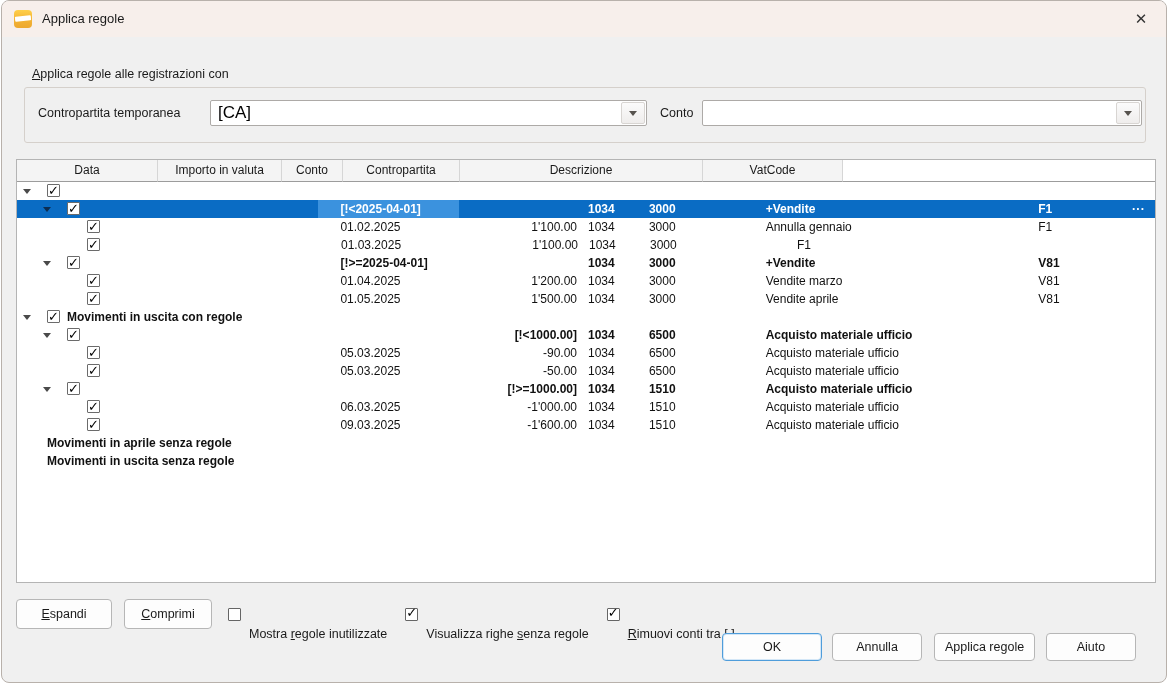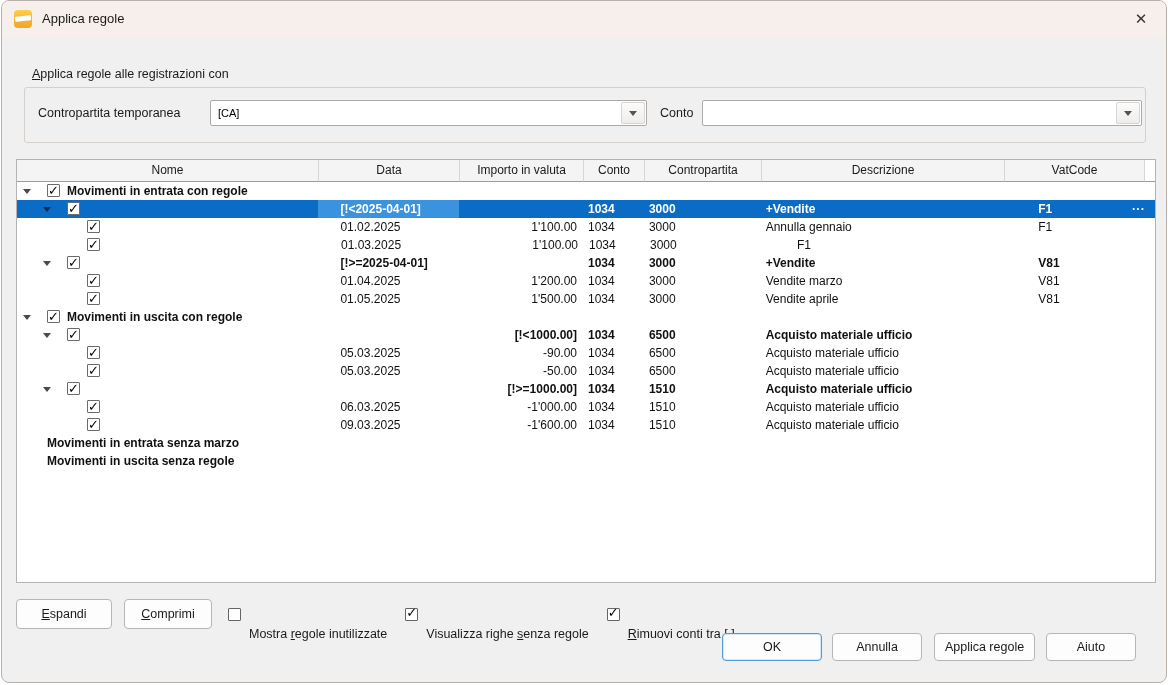--- a/index.html
+++ b/index.html
@@ -26,21 +26,21 @@
   .grouplabel{position:absolute;left:30px;top:66px;font-size:12.5px;color:#1a1a1a;}
   .groupframe{position:absolute;left:22px;top:86px;width:1122px;height:56px;
     border:1px solid #d5d0cb;border-radius:3px;}
   .lbl{position:absolute;height:26px;line-height:26px;font-size:12.5px;color:#1a1a1a;}
   .lbl-cp{left:36px;top:99px;}
   .lbl-conto{left:658px;top:99px;}
   .combo{position:absolute;top:99px;height:26px;background:#fff;border:1px solid #adaaa7;
     border-radius:2px;}
   .combo-cp{left:208px;width:437px;}
   .combo-conto{left:700px;width:440px;}
-  .combo-value{position:absolute;left:7px;top:0;height:24px;line-height:24px;font-size:11px;color:#000;}
+  .combo-value{position:absolute;left:7px;top:0;height:24px;line-height:24px;font-size:17px;color:#000;}
   .combo-btn{position:absolute;right:1px;top:1px;width:24px;height:22px;
     background:linear-gradient(180deg,#fbfbfb,#efedec);border:1px solid #d8d5d2;border-radius:2px;
     display:flex;align-items:center;justify-content:center;}
   .dd-arrow{width:0;height:0;border-left:4px solid transparent;border-right:4px solid transparent;
     border-top:5px solid #57534e;}
 
   
   .table{position:absolute;left:14px;top:158px;width:1140px;height:424px;
     background:#fff;border:1px solid #b4b4b4;overflow:hidden;}
   .thead{display:flex;height:22px;background:#fff;}
@@ -120,37 +120,35 @@
   <span class="lbl lbl-conto">Conto</span>
   <div class="combo combo-conto">
     <span class="combo-value"></span>
     <span class="combo-btn">
         <i class="dd-arrow"></i>
       </span>
   </div>
 
   <div class="table">
     <div class="thead">
-        <div class="hcell" style="width: 302px;">Nome</div>
         <div class="hcell" style="width: 141px;">Data</div>
         <div class="hcell" style="width: 124px;">Importo in valuta</div>
         <div class="hcell" style="width: 61px;">Conto</div>
         <div class="hcell" style="width: 117px;">Contropartita</div>
         <div class="hcell" style="width: 243px;">Descrizione</div>
         <div class="hcell" style="width: 140px;">VatCode</div>
         <div class="hgap"></div>
       </div>
     <div class="tbody">
         <div class="trow b">
           <div class="cell c0" style="width: 302px;">
             <span class="arrow l0"></span>
             <span class="rowcb l0">
               <i class="mark">✓</i>
             </span>
-            <span class="ntext l0">Movimenti in entrata con regole</span>
           </div>
           <div class="cell c1" style="width: 141px;"></div>
           <div class="cell c2" style="width: 124px;"></div>
           <div class="cell c3" style="width: 61px;"></div>
           <div class="cell c4" style="width: 117px;"></div>
           <div class="cell c5" style="width: 243px;"></div>
           <div class="cell c6" style="width: 152px;"></div>
         </div>
         <div class="trow sel b">
           <div class="cell c0" style="width: 302px;">
@@ -322,21 +320,21 @@
           </div>
           <div class="cell c1" style="width: 141px;">09.03.2025</div>
           <div class="cell c2" style="width: 124px;">-1'600.00</div>
           <div class="cell c3" style="width: 61px;">1034</div>
           <div class="cell c4" style="width: 117px;">1510</div>
           <div class="cell c5" style="width: 243px;">Acquisto materiale ufficio</div>
           <div class="cell c6" style="width: 152px;"></div>
         </div>
         <div class="trow b">
           <div class="cell c0" style="width: 302px;">
-            <span class="ntext lp">Movimenti in entrata senza marzo</span>
+            <span class="ntext lp">Movimenti in aprile senza regole</span>
           </div>
           <div class="cell c1" style="width: 141px;"></div>
           <div class="cell c2" style="width: 124px;"></div>
           <div class="cell c3" style="width: 61px;"></div>
           <div class="cell c4" style="width: 117px;"></div>
           <div class="cell c5" style="width: 243px;"></div>
           <div class="cell c6" style="width: 152px;"></div>
         </div>
         <div class="trow b">
           <div class="cell c0" style="width: 302px;">

